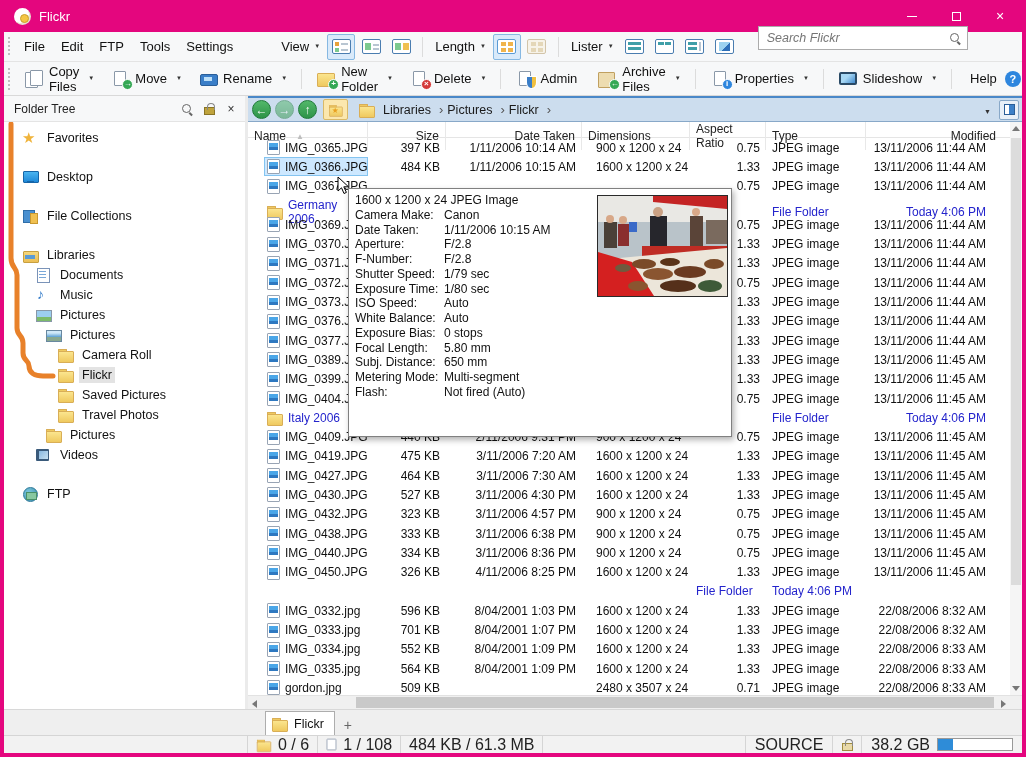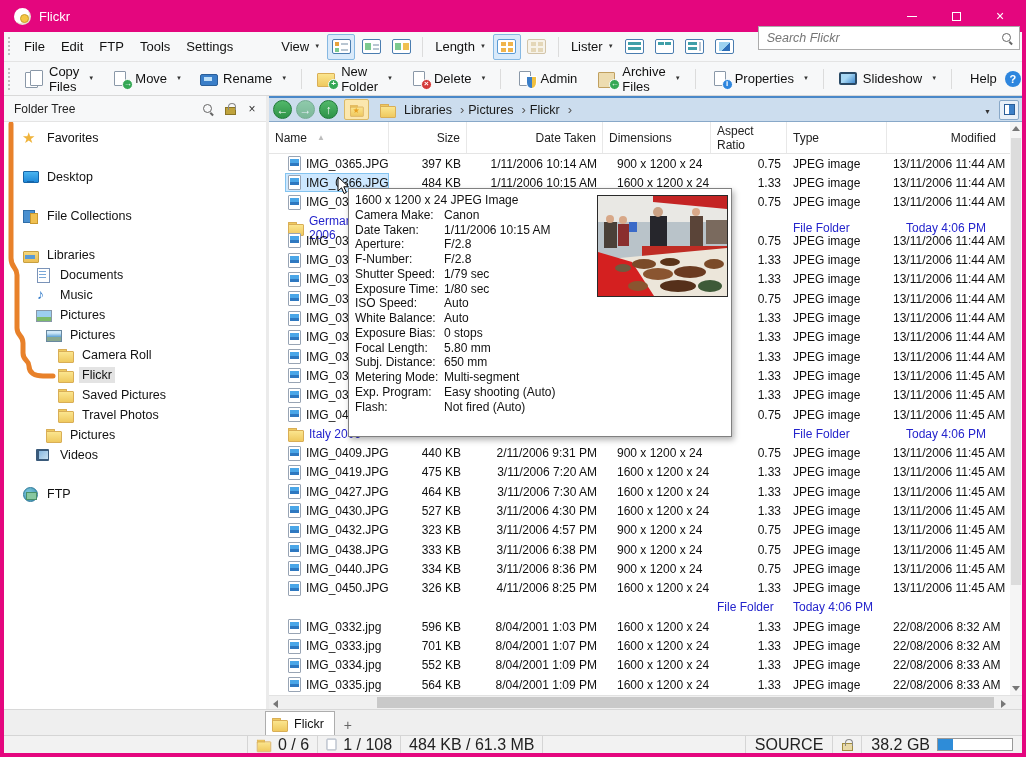--- a/index.html
+++ b/index.html
@@ -56,21 +56,21 @@
       box-shadow:7px 0 0 #E0CFA8,0 6px 0 #E0CFA8,7px 6px 0 #E0CFA8;}
   .mi-lister-h::before{content:"";position:absolute;left:2px;top:2px;width:13px;height:3px;
       background:#3F9FA8;box-shadow:0 5px 0 #3F9FA8;}
   .mi-lister-v::before{content:"";position:absolute;left:2px;top:2px;width:6px;height:3px;
       background:#3F9FA8;box-shadow:7px 0 0 #3F9FA8;}
   .mi-lister-list::before{content:"";position:absolute;left:2px;top:2px;width:9px;height:3px;
       background:#3F9FA8;box-shadow:0 5px 0 #3F9FA8;}
   .mi-lister-list::after{content:"";position:absolute;right:2px;top:2px;width:2px;height:9px;background:#B9C6D2;}
   .mi-lister-pic::before{content:"";position:absolute;left:3px;top:2px;width:11px;height:9px;
       background:linear-gradient(135deg,#9CD2F0 55%,#2E6FB8 56%);}
-  .searchbox{width:262px;height:24px;background:#fff;border:1px solid #ABABAB;margin:0 10px 17px 18px;
+  .searchbox{width:210px;height:24px;background:#fff;border:1px solid #ABABAB;margin:0 10px 17px 18px;
       display:flex;align-items:center;padding:0 6px;flex:none;}
   .searchbox input{flex:1;border:none;outline:none;font-family:"Liberation Sans",sans-serif;
       font-size:12.5px;font-style:italic;color:#777;background:transparent;}
   .mag{width:12px;height:12px;position:relative;flex:none;}
   .mag::before{content:"";position:absolute;left:1px;top:1px;width:7px;height:7px;border-radius:50%;
       border:1.5px solid #666;}
   .mag::after{content:"";position:absolute;left:9px;top:9px;width:4px;height:1.6px;background:#666;
       transform:rotate(45deg);transform-origin:0 0;}
 
   
@@ -100,21 +100,21 @@
       background:#EDDCB0;border:1px solid #C0A060;border-radius:1px;}
   .ti-slideshow::before{content:"";position:absolute;left:1px;top:2px;width:18px;height:13px;
       background:#2A4A66;border-radius:2px;}
   .ti-slideshow::after{content:"";position:absolute;left:3px;top:4px;width:14px;height:9px;
       background:linear-gradient(135deg,#A8D8F4 40%,#4A90D0 95%);}
   .help-circ{width:16px;height:16px;border-radius:50%;background:#2E86DE;color:#fff;font-weight:bold;
       font-size:11px;display:flex;align-items:center;justify-content:center;margin-left:4px;flex:none;}
 
   
   .main{flex:1;display:flex;min-height:0;}
-  .tree-panel{width:265px;flex:none;display:flex;flex-direction:column;border-right:3px solid #EBEBEB;background:#fff;}
+  .tree-panel{width:244px;flex:none;display:flex;flex-direction:column;border-right:3px solid #EBEBEB;background:#fff;}
   .tree-header{height:26px;flex:none;display:flex;align-items:center;background:#F7F8F9;
       border-bottom:1px solid #E4E4E4;padding:0 6px 0 10px;}
   .tree-header .t{flex:1;color:#222;}
   .th-ic{width:16px;height:16px;margin-left:6px;position:relative;display:flex;align-items:center;justify-content:center;}
   .padlock{width:10px;height:12px;position:relative;}
   .padlock::before{content:"";position:absolute;left:0;bottom:0;width:9px;height:6px;background:#BFA33C;
       border:1px solid #8a7426;}
   .padlock::after{content:"";position:absolute;left:3px;top:0;width:6px;height:6px;border:1.6px solid #888;
       border-bottom:none;border-radius:4px 4px 0 0;}
   .closeg{font-size:12px;color:#333;line-height:1;}
@@ -176,21 +176,21 @@
   .crumb{padding:0 2px;font-size:12.5px;color:#1a1a1a;display:flex;align-items:center;}
   .crumb::after{content:"›";color:#555;margin-left:8px;font-size:13px;}
   .path-caret{margin-left:auto;margin-right:8px;}
   .path-caret::after{content:"▼";font-size:7px;color:#333;}
   .dual-btn{width:20px;height:20px;flex:none;margin-right:1px;background:#E8F0F8;border:1px solid #88A8C8;
       border-radius:2px;display:flex;align-items:center;justify-content:center;}
   .dual-btn i{width:11px;height:11px;background:linear-gradient(90deg,#fff 45%,#3C80C8 45%);
       border:1px solid #2A5E98;display:block;}
 
   .listwrap{flex:1;display:flex;flex-direction:column;min-height:0;position:relative;}
-  .list-header{height:32px;flex:none;display:grid;
+  .list-header{height:16px;flex:none;display:grid;
       grid-template-columns:120px 78px 136px 108px 76px 100px 1fr;
       align-items:center;border-bottom:1px solid #E5E5E5;font-size:12px;color:#222;padding-right:12px;}
   .hcell{height:100%;display:flex;align-items:center;border-right:1px solid #E8E8E8;padding:0 6px;}
   .hcell.r{justify-content:flex-end;}
   .hcell.last{border-right:none;padding-right:14px;}
   .sort-arrow{margin-left:10px;color:#BDBDBD;font-size:8px;}
   .rows{flex:1;overflow:hidden;position:relative;}
   .row{height:19.3px;display:grid;grid-template-columns:120px 78px 136px 108px 76px 100px 1fr;
       align-items:center;font-size:12px;padding-right:12px;}
   .cell{white-space:nowrap;overflow:hidden;padding:0 6px;}
@@ -1020,24 +1020,20 @@
         <span class="k">Focal Length:</span>
         <span class="v">5.80 mm</span>
       </div>
       <div class="tip-row">
         <span class="k">Subj. Distance:</span>
         <span class="v">650 mm</span>
       </div>
       <div class="tip-row">
         <span class="k">Metering Mode:</span>
         <span class="v">Multi-segment</span>
-      </div>
-      <div class="tip-row">
-        <span class="k">Exp. Program:</span>
-        <span class="v">Easy shooting (Auto)</span>
       </div>
       <div class="tip-row">
         <span class="k">Flash:</span>
         <span class="v">Not fired (Auto)</span>
       </div>
     </div>
   <div class="thumb">
     <svg width="129" height="100" viewBox="0 0 129 100">
       <rect width="129" height="100" fill="#b9c3c9"></rect>
       <rect x="0" y="0" width="129" height="26" fill="#e9e8e4"></rect>

